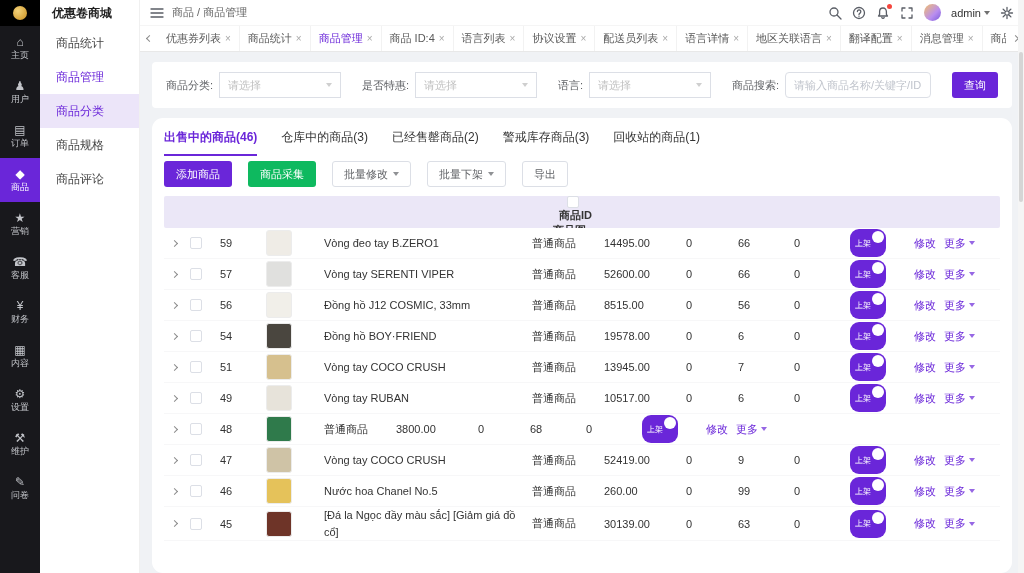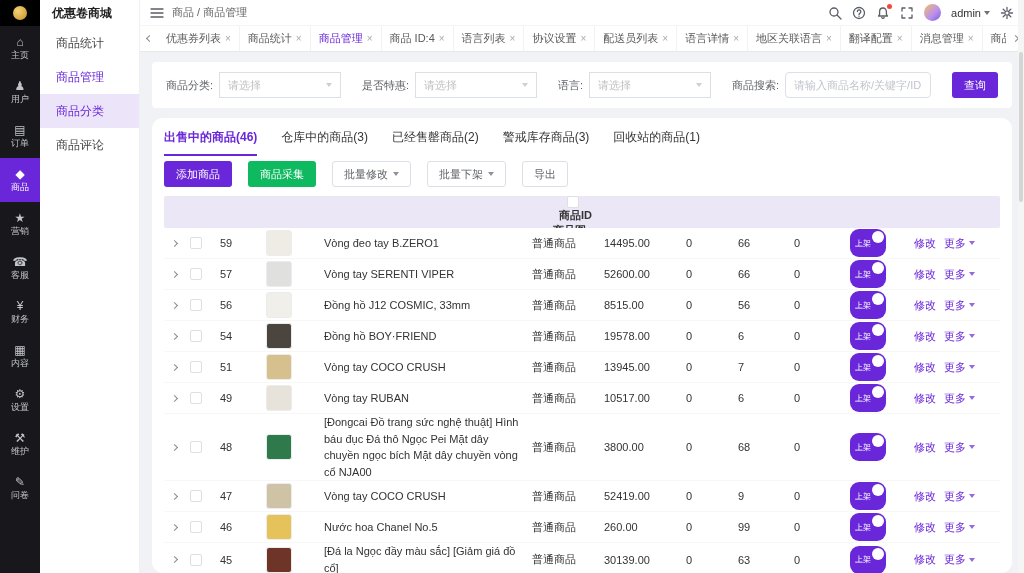--- a/index.html
+++ b/index.html
@@ -173,20 +173,21 @@
 
   <div class="sidebar">
     <div class="side-title">优惠卷商城</div>
     <div id="side-menu">
   <div class="side-item">商品统计</div>
 
   <div class="side-item text-active">商品管理</div>
 
   <div class="side-item bg-active">商品分类</div>
 
+  <div class="side-item">商品规格</div>
 
   <div class="side-item">商品评论</div>
 </div>
   </div>
 
   <div class="main">
 
     <div class="topbar">
       <span class="tico">
         <svg viewBox="0 0 14 14">
@@ -587,21 +588,20 @@
     <div class="cell col-arrow">
                 <i class="chev right"></i>
               </div>
     <div class="cell col-check">
                 <span class="checkbox"></span>
               </div>
     <div class="cell col-id">48</div>
     <div class="cell col-img">
                 <span class="thumb" style="background: rgb(47, 122, 75);"></span>
               </div>
-    <div class="cell col-name">[Đongcai Đồ trang sức nghệ thuật] Hình báu đục Đá thô Ngọc Pei Mặt dây chuyền ngọc bích Mặt dây chuyền vòng cổ NJA00</div>
     <div class="cell col-type">普通商品</div>
     <div class="cell col-price">3800.00</div>
     <div class="cell col-sales">0</div>
     <div class="cell col-stock">68</div>
     <div class="cell col-sort">0</div>
     <div class="cell col-status">
       <span class="toggle">
         <span class="toggle-text">上架</span>
         <span class="toggle-knob"></span>
       </span>

